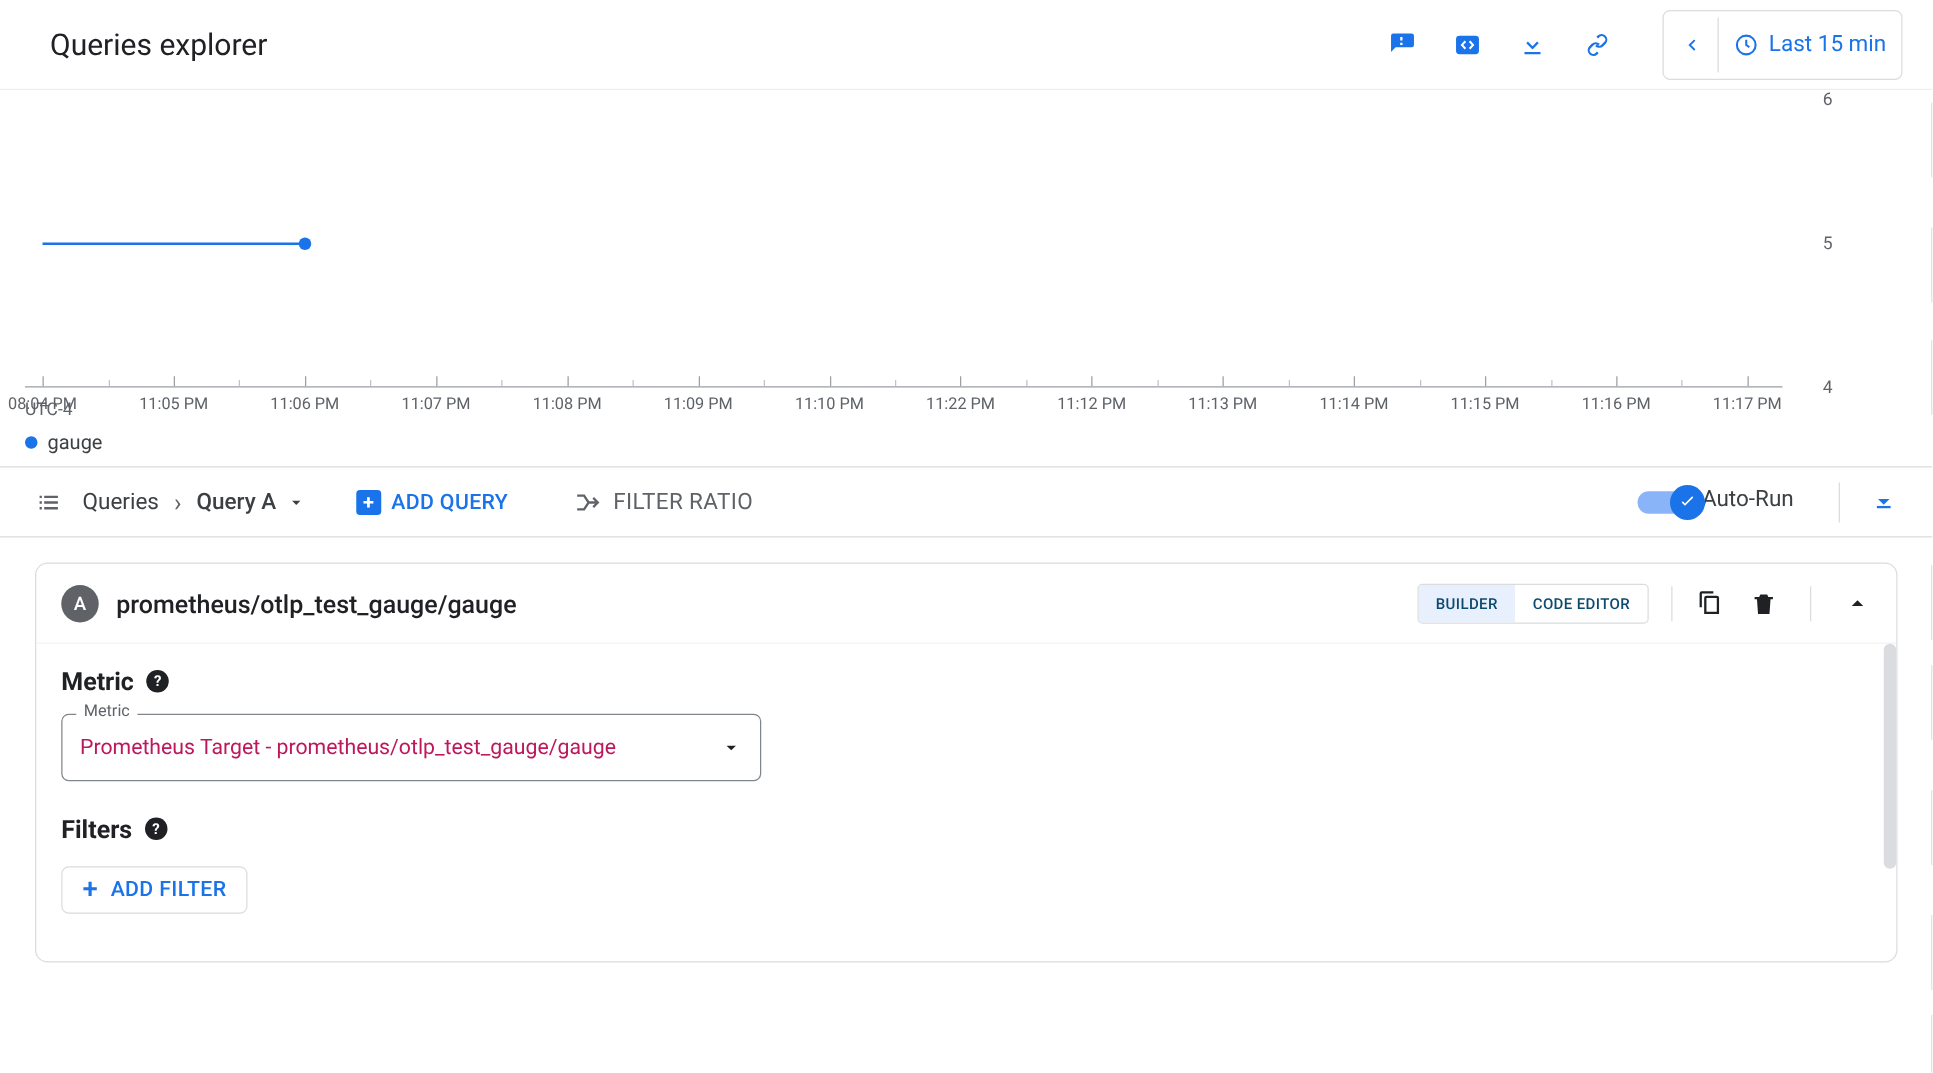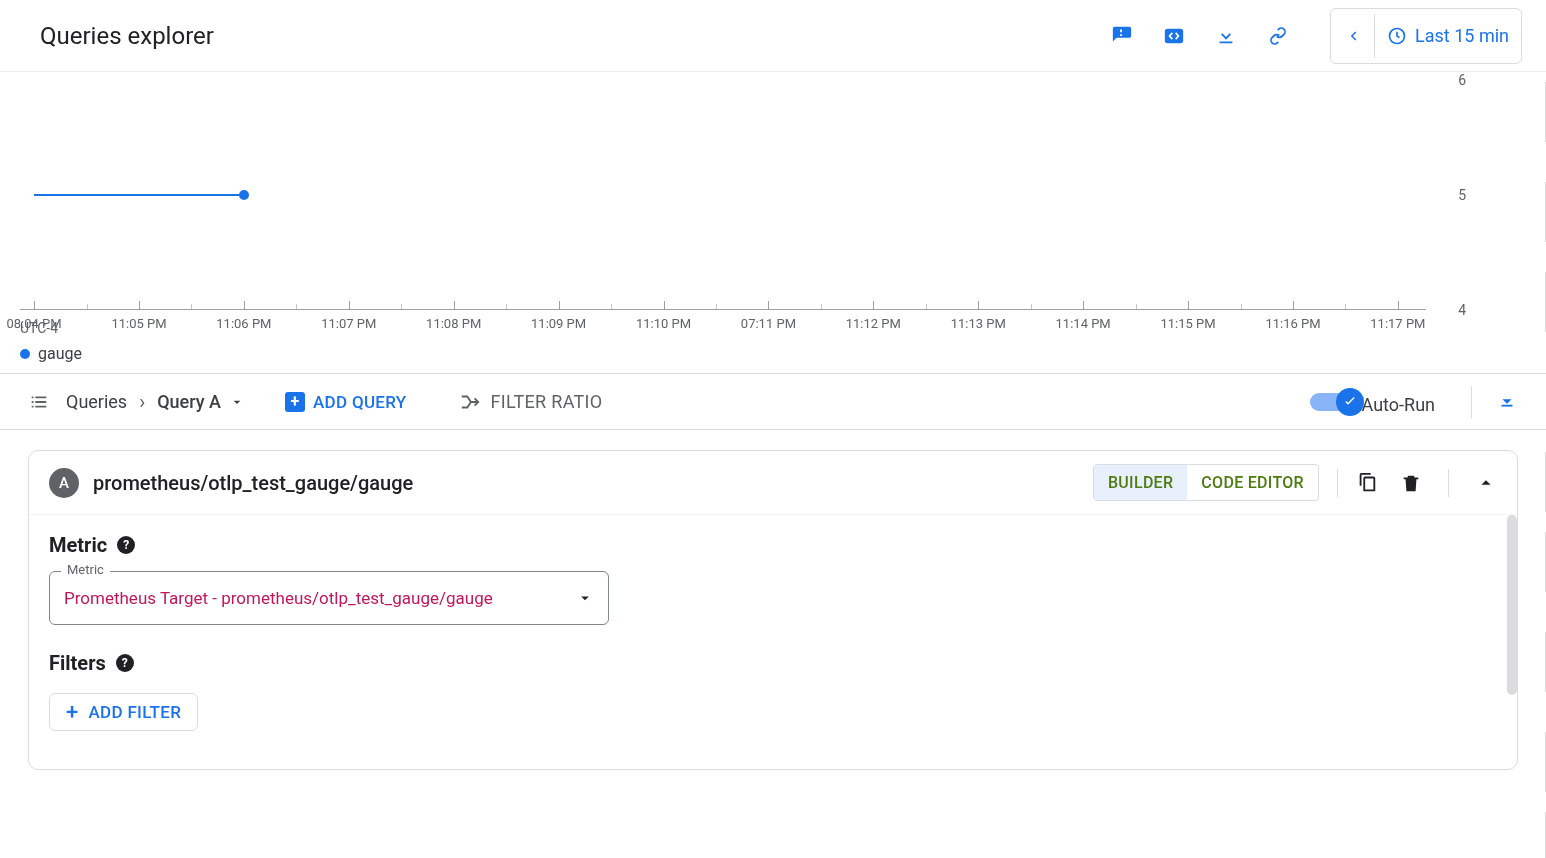--- a/index.html
+++ b/index.html
@@ -198,21 +198,21 @@
   }
   .create-ratio-btn {
     display: flex; align-items: center; gap: 10px;
     color: #5f6368;
     font-size: 18px;
     letter-spacing: .3px;
     margin-left: 40px;
   }
   .auto-run-wrap {
     margin-left: auto;
-    display: flex; align-items: flex-end; 
+    display: flex; align-items: flex-start; 
     font-size: 18px; color:#3c4043;
   }
   .toggle {
     position: relative;
     width: 52px; height: 26px;
     cursor:pointer;
   }
   .toggle-track {
     position: absolute; left:0; right:0; top:4px; height:18px;
     background:#8ab4f8; border-radius:10px;
@@ -258,22 +258,22 @@
     font-weight:500; font-size:15px;
     margin-right: 14px;
   }
   .q-title {
     font-size: 20px; font-weight:500; flex:1;
   }
   .mode-tabs {
     display:flex; border:1px solid #dadce0; border-radius:4px; overflow:hidden;
   }
   .mode-tab {
-    padding: 8px 14px; font-size:16px; font-weight:500;
-    color:#4d7c0f; cursor:pointer; letter-spacing:.3px;
+    padding: 8px 14px; font-size:12px; font-weight:500;
+    color:#0c4a6e; cursor:pointer; letter-spacing:.3px;
   }
   .mode-tab.active { background:#e8f0fe; }
   .q-icons { display:flex; align-items:center; gap:22px; margin-left:18px; padding-left:18px; border-left:1px solid #dadce0; }
   .q-icons .sep2 { border-left:1px solid #dadce0; height:28px; margin-left:4px; margin-right:4px; }
   .q-icon { cursor:pointer; color:#202124; }
   .q-body { padding: 18px 20px; }
   .section-label {
     display:flex; align-items:center; gap:10px;
     font-size: 20px; font-weight:700;
     margin-bottom: 6px;
@@ -392,21 +392,21 @@
           <div class="chart-dot" style="left: 223.878px; top: 114.5px; background: rgb(26, 115, 232);"></div>
         </div>
       <div class="x-ticks" id="xticks">
           <div class="x-tick-label" style="left: 1%;">08:04 PM</div>
           <div class="x-tick-label" style="left: 8.46154%;">11:05 PM</div>
           <div class="x-tick-label" style="left: 15.9231%;">11:06 PM</div>
           <div class="x-tick-label" style="left: 23.3846%;">11:07 PM</div>
           <div class="x-tick-label" style="left: 30.8462%;">11:08 PM</div>
           <div class="x-tick-label" style="left: 38.3077%;">11:09 PM</div>
           <div class="x-tick-label" style="left: 45.7692%;">11:10 PM</div>
-          <div class="x-tick-label" style="left: 53.2308%;">07:11 PM</div>
+          <div class="x-tick-label" style="left: 53.2308%;">11:22 PM</div>
           <div class="x-tick-label" style="left: 60.6923%;">11:12 PM</div>
           <div class="x-tick-label" style="left: 68.1538%;">11:13 PM</div>
           <div class="x-tick-label" style="left: 75.6154%;">11:14 PM</div>
           <div class="x-tick-label" style="left: 83.0769%;">11:15 PM</div>
           <div class="x-tick-label" style="left: 90.5385%;">11:16 PM</div>
           <div class="x-tick-label" style="left: 98%;">11:17 PM</div>
         </div>
       <div class="y-ticks" id="yticks">
           <div class="y-tick-label" style="top: 100%;">4</div>
           <div class="y-tick-label" style="top: 50%;">5</div>

